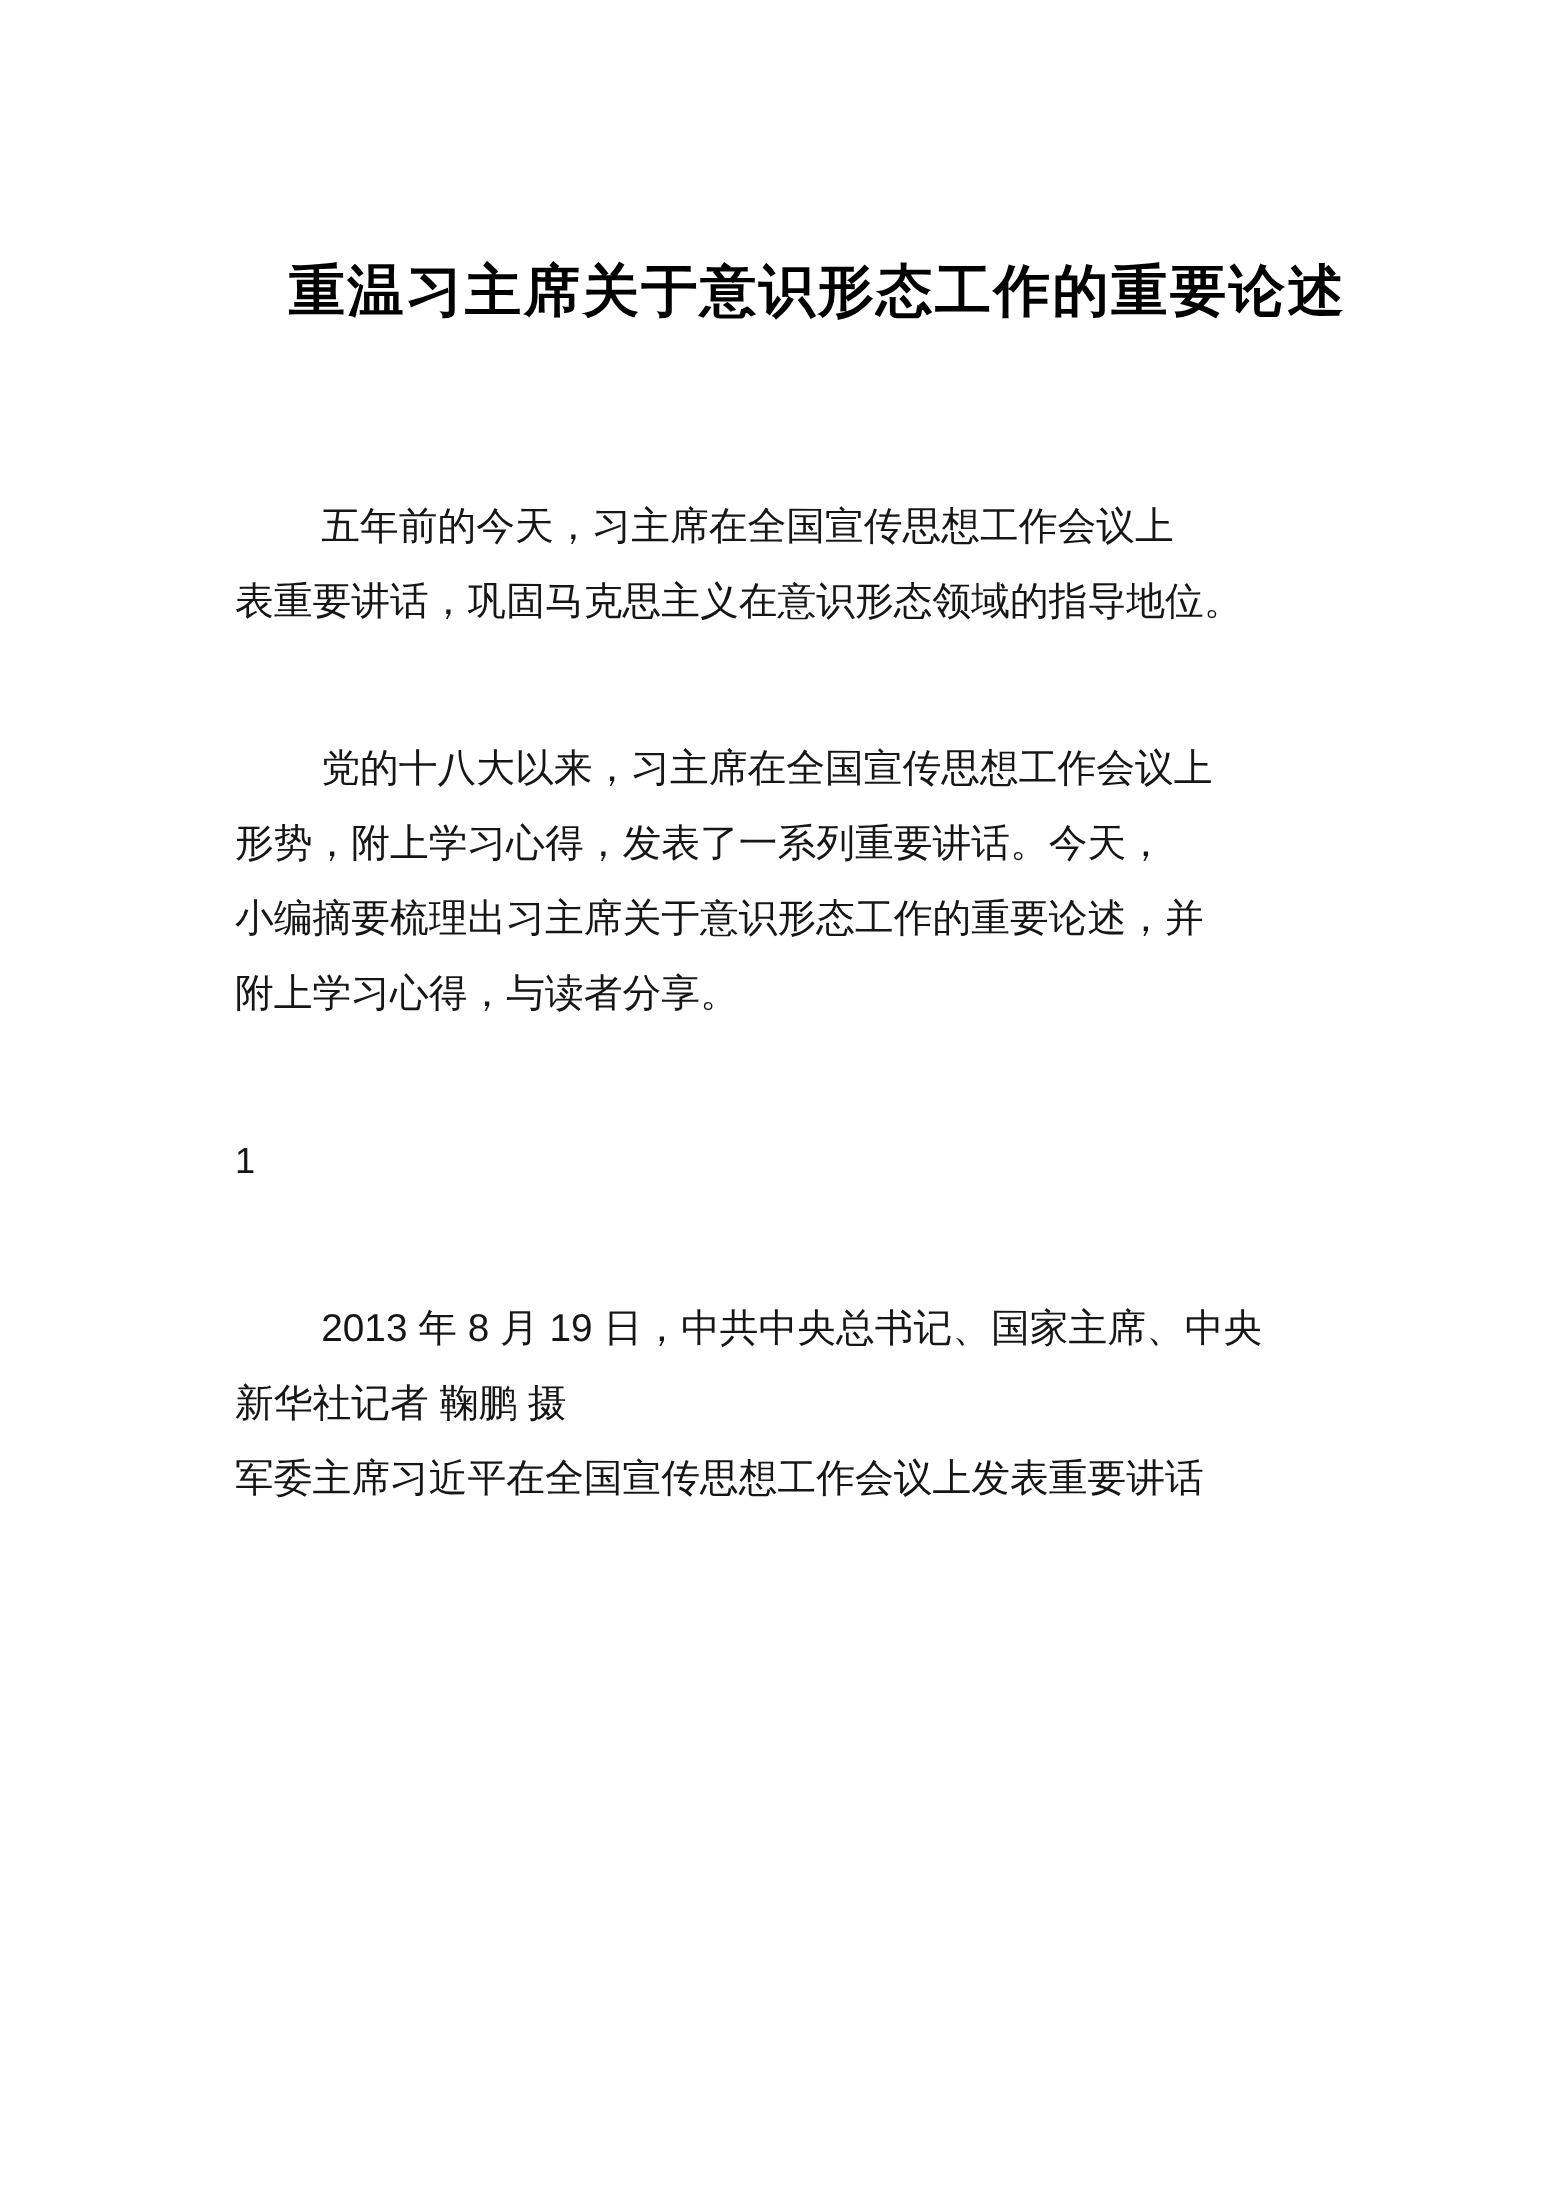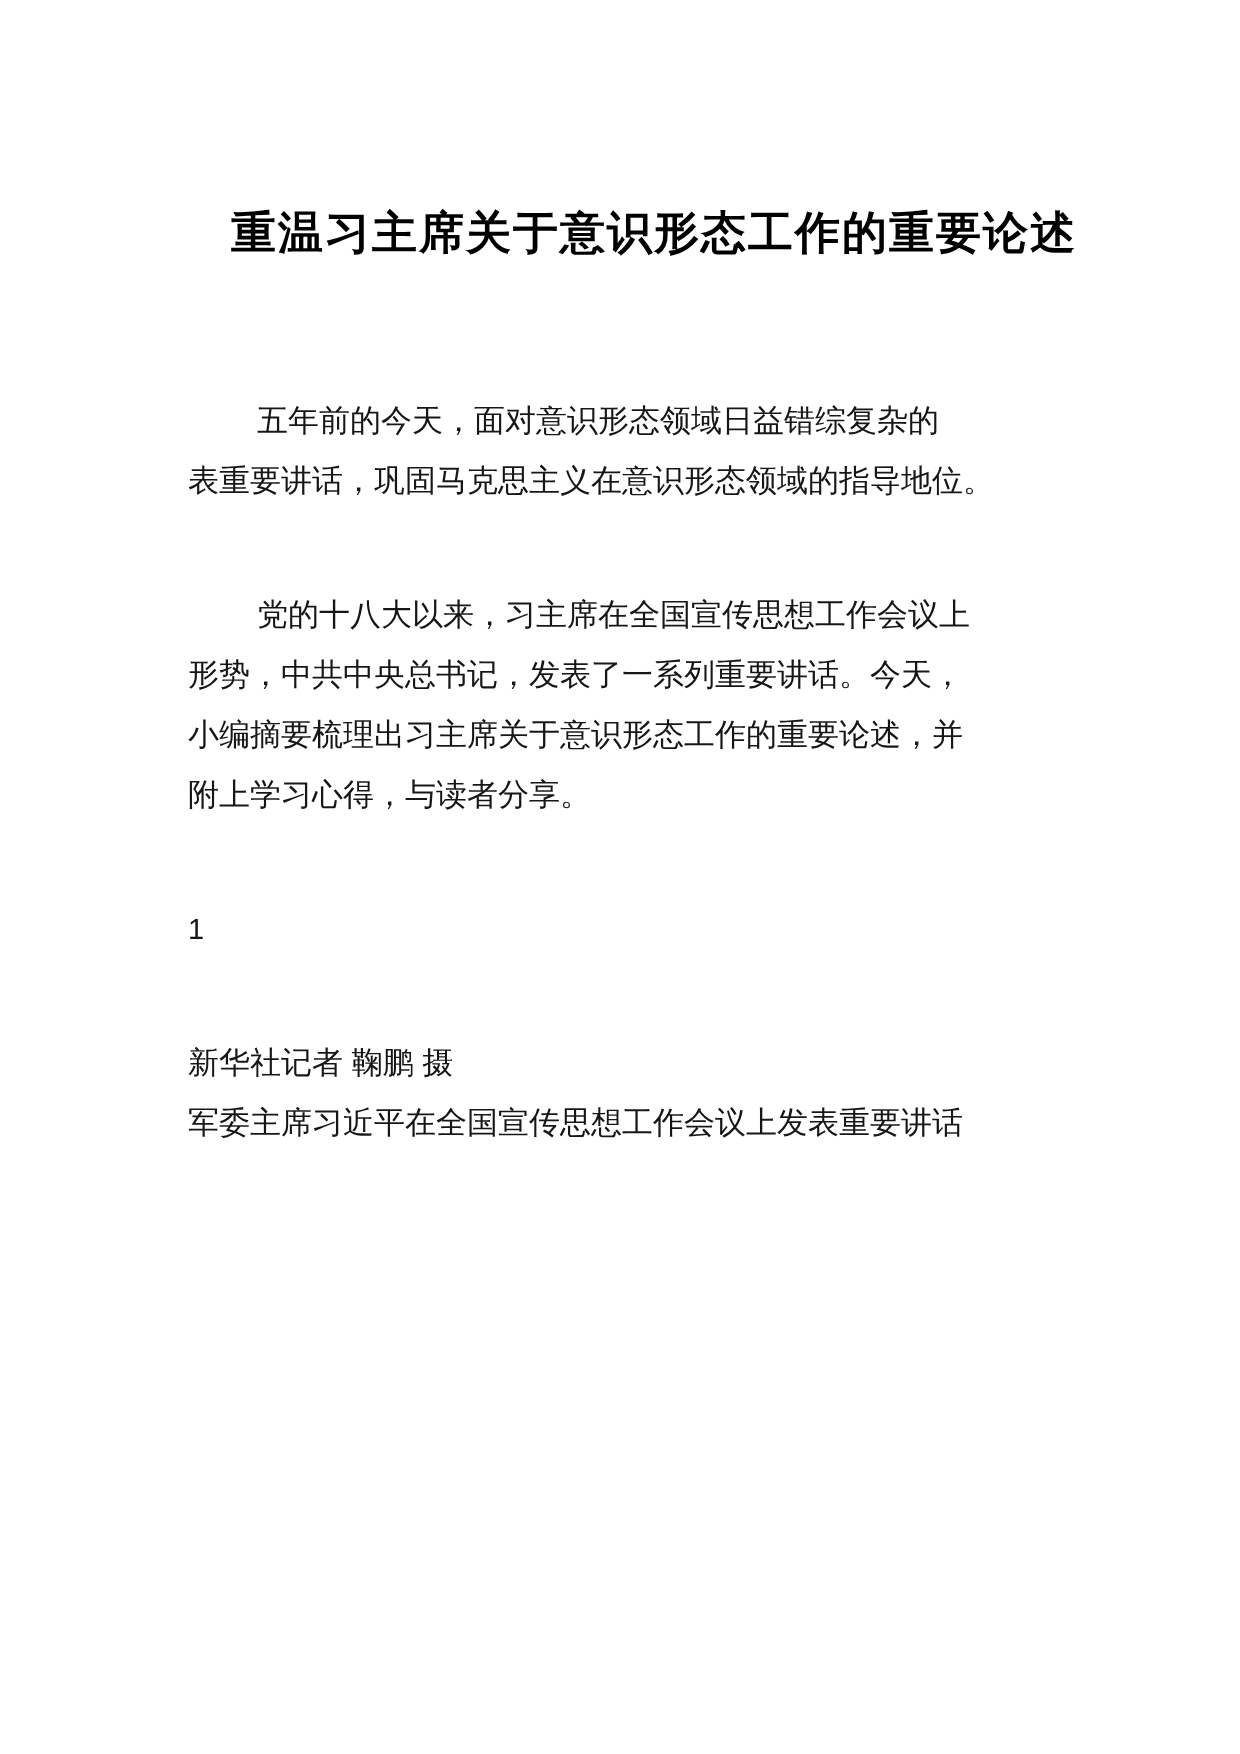--- a/index.html
+++ b/index.html
@@ -51,38 +51,39 @@
 </style>
 </head>
 <body>
 
 <div class="page">
   <div class="content">
 
     <h1 class="doc-title">重温习主席关于意识形态工作的重要论述</h1>
 
     <div class="para">
-      <div class="line indent">五年前的今天，面对意识形态领域日益错综复杂的</div>
+      <div class="line indent">五年前的今天，习主席在全国宣传思想工作会议上</div>
       <div class="line">表重要讲话，巩固马克思主义在意识形态领域的指导地位。</div>
     </div>
 
     <div class="para">
       <div class="line indent">党的十八大以来，习主席在全国宣传思想工作会议上</div>
-      <div class="line">形势，中共中央总书记，发表了一系列重要讲话。今天，</div>
+      <div class="line">形势，附上学习心得，发表了一系列重要讲话。今天，</div>
       <div class="line">小编摘要梳理出习主席关于意识形态工作的重要论述，并</div>
       <div class="line">附上学习心得，与读者分享。</div>
     </div>
 
 
     <div class="para">
     </div>
 
     <div class="para">
       <div class="seq-line">1</div>
     </div>
 
     <div class="para">
+      <div class="line indent">2013 年 8 月 19 日，中共中央总书记、国家主席、中央</div>
       <div class="line">新华社记者 鞠鹏 摄</div>
       <div class="line">军委主席习近平在全国宣传思想工作会议上发表重要讲话</div>
     </div>
 
   </div>
 </div>
 
 </body></html>

